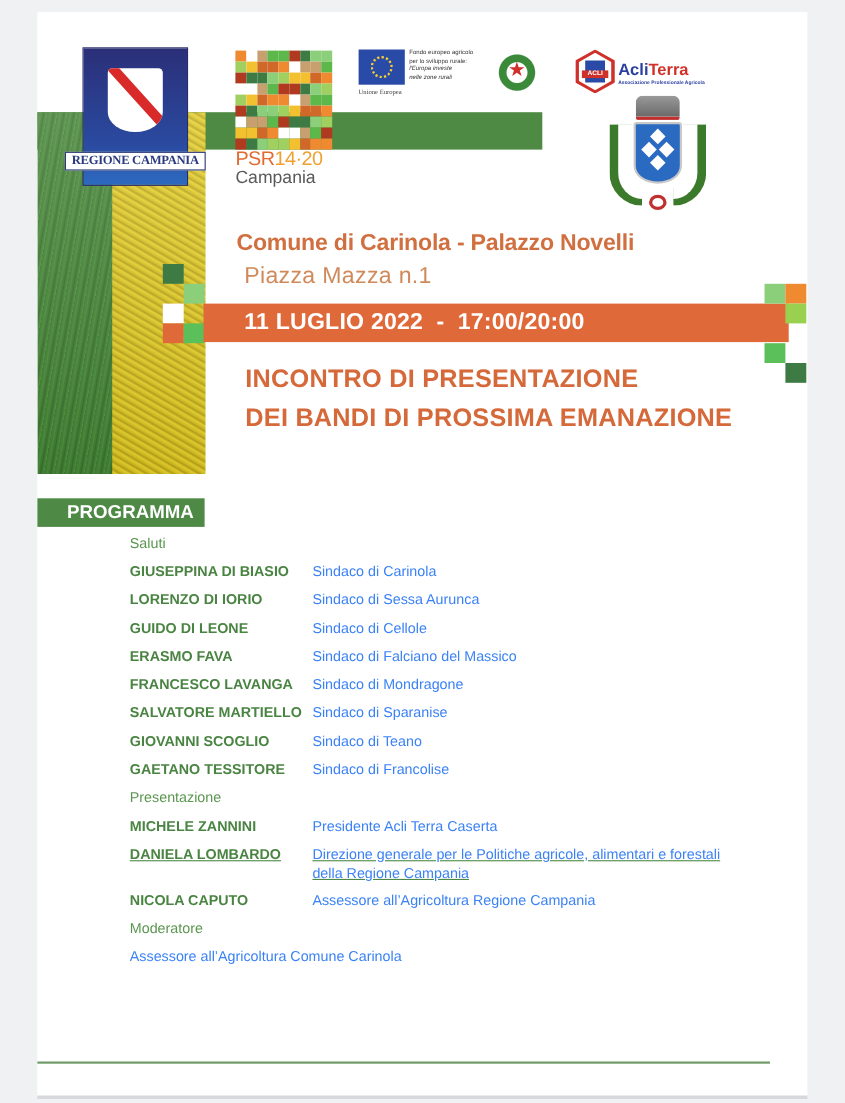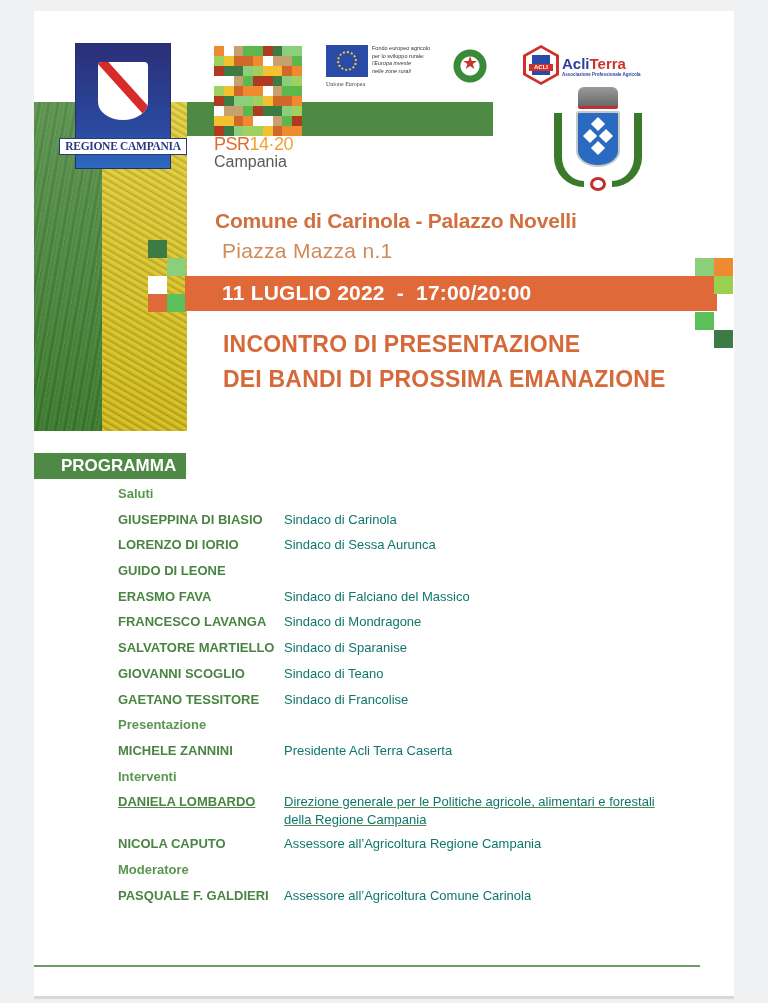--- a/index.html
+++ b/index.html
@@ -86,22 +86,22 @@
   .hl2 { top: 355px; font-size: 23px; letter-spacing: 0.2px; }
   .hl3 { top: 393px; font-size: 19px; letter-spacing: 0.2px; }
 
   
   .prog-band { position: absolute; left: 0; top: 442px; width: 152px; height: 26px; background: #4e8a46; }
   .prog-label { position: absolute; left: 27px; top: 445px; font-size: 17px; font-weight: bold; color: #fff; }
 
   .rows { position: absolute; left: 84px; top: 474px; width: 560px; }
   .row { display: flex; font-size: 13px; line-height: 17.5px; color: #4e8a46; min-height: 25.7px; }
   .row .name { width: 166px; font-weight: bold; flex-shrink: 0; color: #4a8442; }
-  .row .role { flex: 1; color: #0f766e; }
-  .row.section .name { font-weight: bold; color: #5a9650; }
+  .row .role { flex: 1; color: #3b82f6; }
+  .row.section .name { font-weight: normal; color: #5a9650; }
   .row.two { min-height: 42px; text-decoration: underline; }
 
   .bottom-rule { position: absolute; left: 0; top: 954px; width: 666px; height: 2px; background: #6e9a66; }
   .page-shadow { position: absolute; left: 34px; top: 996px; width: 700px; height: 3px; background: #d6d8db; }
 </style>
 </head>
 <body>
 
 <div class="page">
 
@@ -279,20 +279,21 @@
     <div class="row">
         <span class="name">GIUSEPPINA DI BIASIO</span>
         <span class="role">Sindaco di Carinola</span>
       </div>
     <div class="row">
         <span class="name">LORENZO DI IORIO</span>
         <span class="role">Sindaco di Sessa Aurunca</span>
       </div>
     <div class="row">
         <span class="name">GUIDO DI LEONE</span>
+        <span class="role">Sindaco di Cellole</span>
       </div>
     <div class="row">
         <span class="name">ERASMO FAVA</span>
         <span class="role">Sindaco di Falciano del Massico</span>
       </div>
     <div class="row">
         <span class="name">FRANCESCO LAVANGA</span>
         <span class="role">Sindaco di Mondragone</span>
       </div>
     <div class="row">
@@ -308,37 +309,32 @@
         <span class="role">Sindaco di Francolise</span>
       </div>
     <div class="row section">
         <span class="name">Presentazione</span>
         <span class="role"></span>
       </div>
     <div class="row">
         <span class="name">MICHELE ZANNINI</span>
         <span class="role">Presidente Acli Terra Caserta</span>
       </div>
-    <div class="row section">
-        <span class="name">Interventi</span>
-        <span class="role"></span>
-      </div>
     <div class="row two">
         <span class="name">DANIELA LOMBARDO</span>
         <span class="role">Direzione generale per le Politiche agricole, alimentari e forestali della Regione Campania</span>
       </div>
     <div class="row">
         <span class="name">NICOLA CAPUTO</span>
         <span class="role">Assessore all’Agricoltura Regione Campania</span>
       </div>
     <div class="row section">
         <span class="name">Moderatore</span>
         <span class="role"></span>
       </div>
     <div class="row">
-        <span class="name">PASQUALE F. GALDIERI</span>
         <span class="role">Assessore all’Agricoltura Comune Carinola</span>
       </div>
   </div>
 
   <div class="bottom-rule"></div>
 </div>
 <div class="page-shadow"></div>
 
 </body></html>

